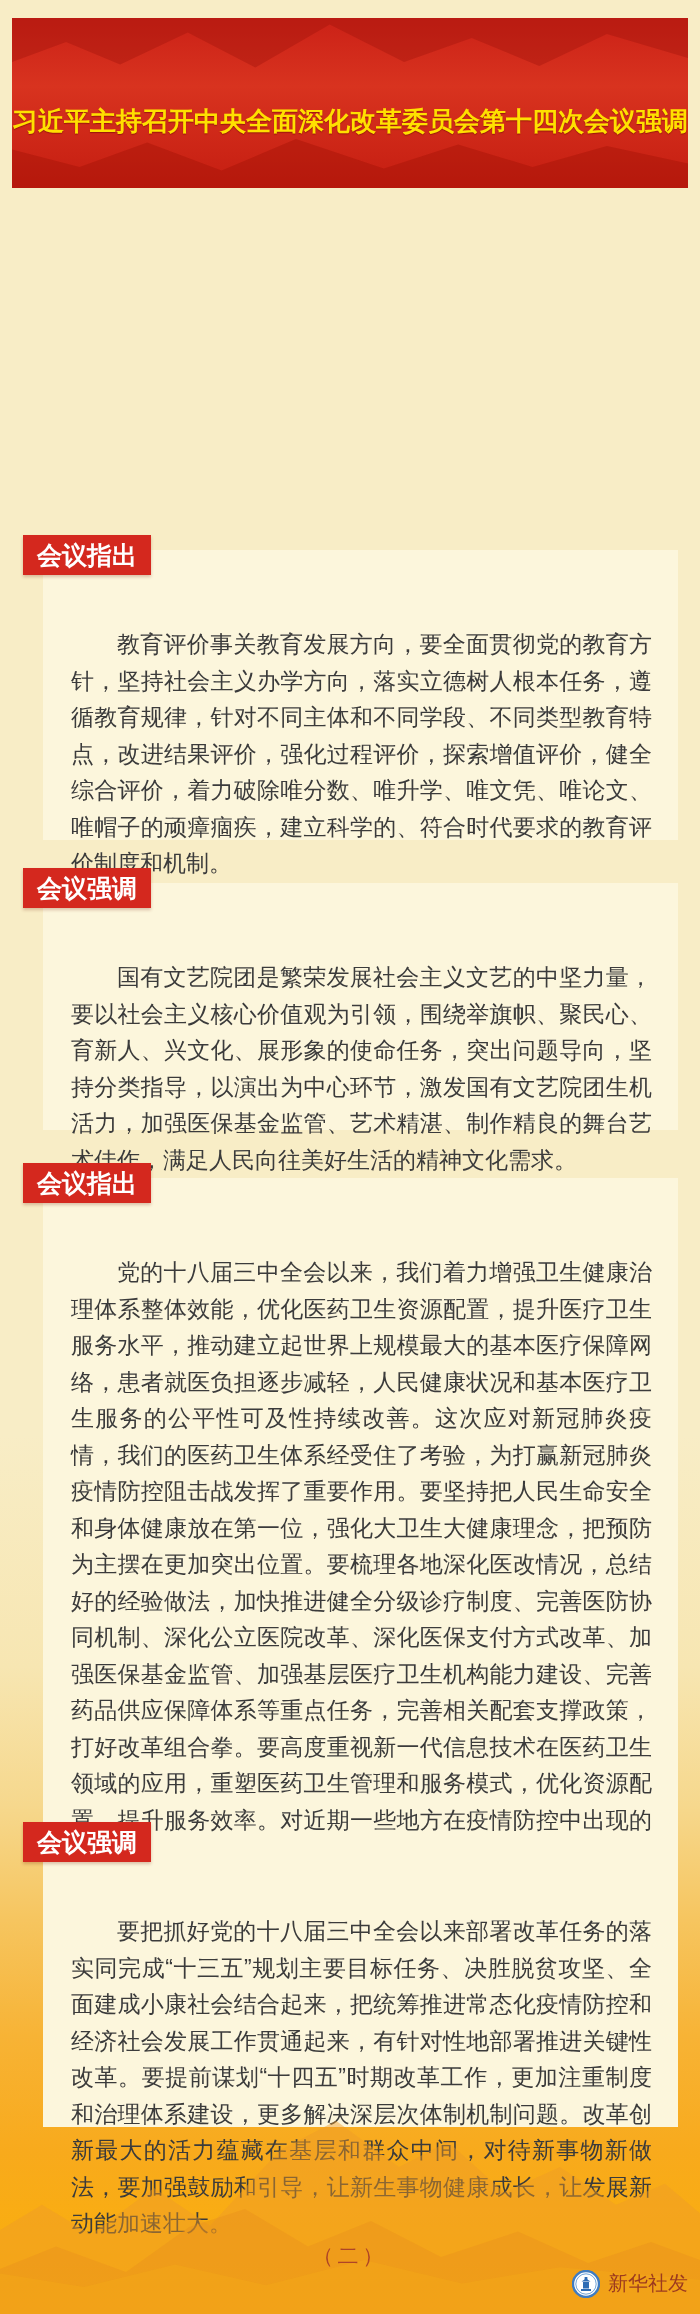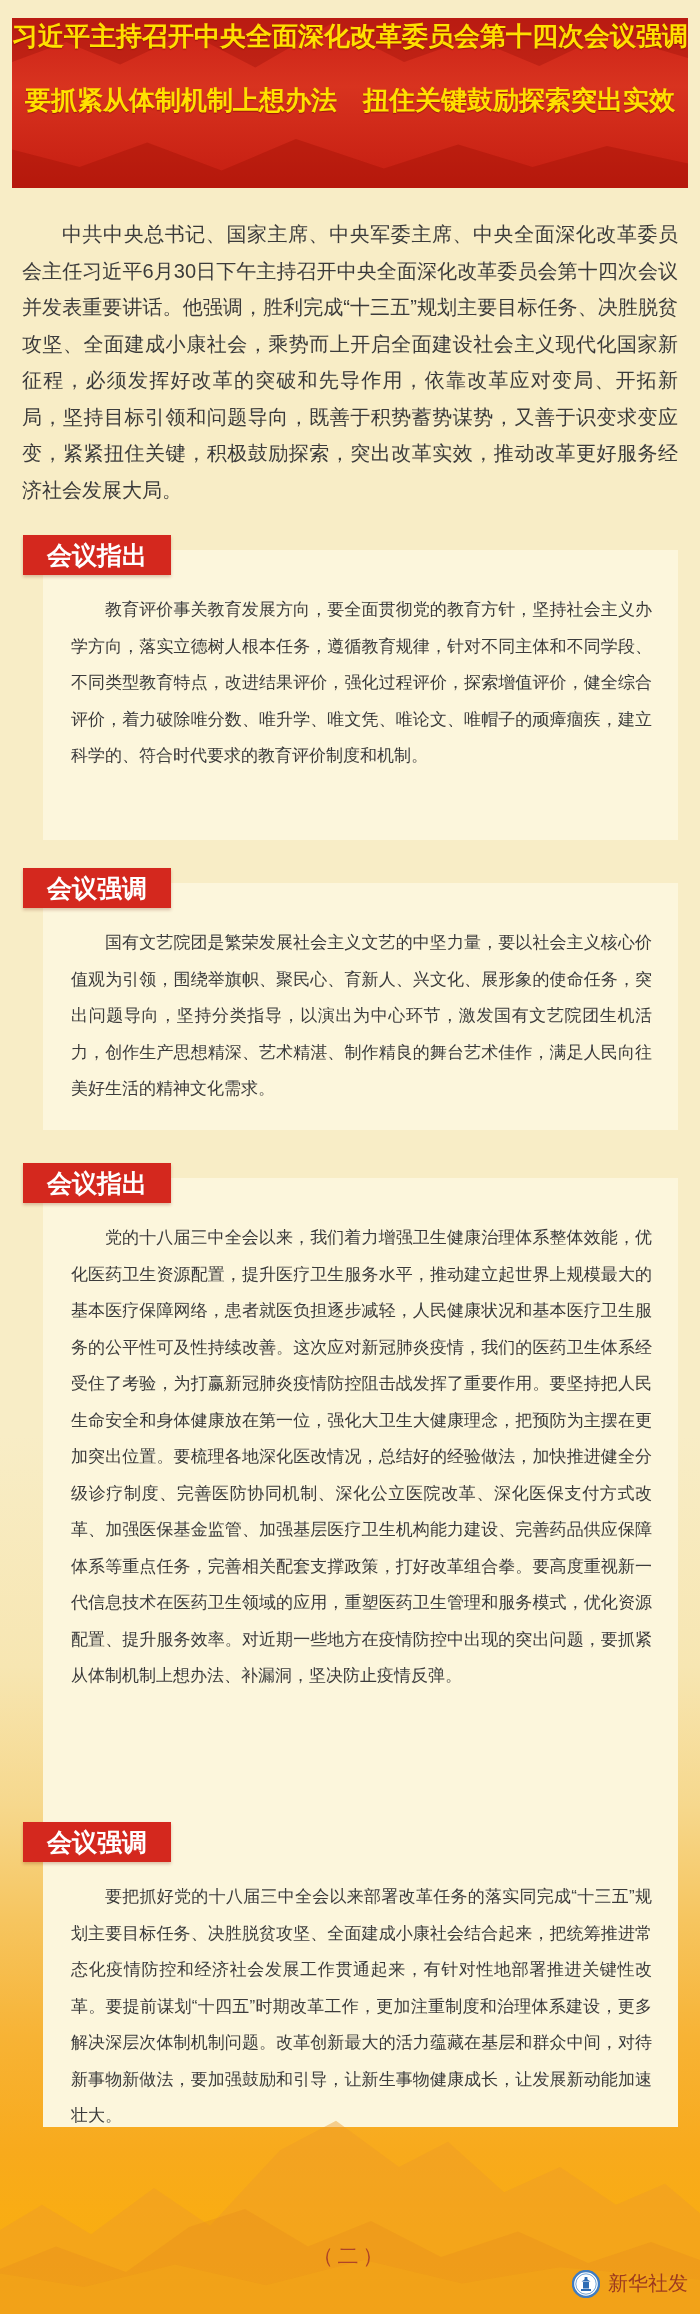--- a/index.html
+++ b/index.html
@@ -25,50 +25,50 @@
   .banner .m1{
     top:0;height:80px;background:#9E130A;opacity:.38;
     clip-path:polygon(0 55%,8% 30%,16% 58%,26% 18%,36% 62%,47% 8%,58% 55%,68% 25%,78% 60%,88% 20%,100% 50%,100% 0,0 0);
   }
   .banner .m2{
     bottom:0;height:70px;background:#A01106;opacity:.40;
     clip-path:polygon(0 45%,10% 70%,20% 35%,31% 75%,42% 30%,55% 72%,66% 38%,77% 70%,88% 40%,100% 65%,100% 100%,0 100%);
   }
   .banner-text{
     position:absolute;left:0;top:0;width:100%;height:100%;
-    display:flex;flex-direction:column;align-items:center;
-    gap:28px;box-sizing:border-box;
+    display:flex;flex-direction:row;align-items:center;
+    padding-top:36px;gap:36px;box-sizing:border-box;
   }
   .banner-line{
     color:#FFE000;font-size:26px;font-weight:bold;line-height:36px;
     white-space:nowrap;letter-spacing:0px;
     text-shadow:0 1px 1px rgba(120,10,5,.6);
   }
   
   .intro{
     position:absolute;left:22px;top:216px;width:656px;
     font-size:20px;line-height:36.5px;color:#3B3B3B;
     text-indent:2em;text-align:justify;
   }
   
   .panel{
     position:absolute;left:43px;width:635px;
     background:#FCF6DC;
     box-sizing:border-box;
     padding:42px 26px 0 28px;
   }
   .panel-text{
-    font-size:17px;line-height:36.5px;color:#3B3B3B;
-    text-indent:2em;text-align:justify;
+    font-size:23px;line-height:36.5px;color:#3B3B3B;
+    text-indent:2em;text-align:justify;margin-top:34px;
   }
   .sec-label{
     position:absolute;left:23px;height:40px;
     background:#D4281E;color:#FFFFFF;
     font-size:25px;font-weight:bold;line-height:40px;
-    padding:0 24px;white-space:nowrap;
+    padding:0 14px;white-space:nowrap;
     box-shadow:0 2px 3px rgba(120,30,10,.25);
   }
   #panel1{top:550px;height:290px;}
   #label1{top:535px;}
   #panel2{top:883px;height:247px;}
   #label2{top:868px;}
   #panel3{top:1178px;height:734px;}
   #label3{top:1163px;}
   #panel4{top:1837px;height:290px;}
   #label4{top:1822px;}
@@ -105,29 +105,28 @@
 
   <div class="banner">
     <div class="mrange m1"></div>
     <div class="mrange m2"></div>
     <div class="banner-text">
       <div class="banner-line">习近平主持召开中央全面深化改革委员会第十四次会议强调</div>
       <div class="banner-line">要抓紧从体制机制上想办法　扭住关键鼓励探索突出实效</div>
     </div>
   </div>
 
-  <div class="intro">中共中央总书记、国家主席、中央军委主席、中央全面深化改革委员会主任习近平6月30日下午主持召开中央全面深化改革委员会第十四次会议并发表重要讲话。他强调，胜利完成“十三五”规划主要目标任务、决胜脱贫攻坚、全面建成小康社会，乘势而上开启全面建设社会主义现代化国家新征程，必须发挥好改革的突破和先导作用，依靠改革应对变局、开拓新局，坚持目标引领和问题导向，既善于积势蓄势谋势，又善于识变求变应变，紧紧扭住关键，积极鼓励探索，突出改革实效，推动改革更好服务经济社会发展大局。</div>
 
   <div id="panel1" class="panel">
     <div class="panel-text">教育评价事关教育发展方向，要全面贯彻党的教育方针，坚持社会主义办学方向，落实立德树人根本任务，遵循教育规律，针对不同主体和不同学段、不同类型教育特点，改进结果评价，强化过程评价，探索增值评价，健全综合评价，着力破除唯分数、唯升学、唯文凭、唯论文、唯帽子的顽瘴痼疾，建立科学的、符合时代要求的教育评价制度和机制。</div>
   </div>
   <div id="label1" class="sec-label">会议指出</div>
 
   <div id="panel2" class="panel">
-    <div class="panel-text">国有文艺院团是繁荣发展社会主义文艺的中坚力量，要以社会主义核心价值观为引领，围绕举旗帜、聚民心、育新人、兴文化、展形象的使命任务，突出问题导向，坚持分类指导，以演出为中心环节，激发国有文艺院团生机活力，创作生产思想精深、艺术精湛、制作精良的舞台艺术佳作，满足人民向往美好生活的精神文化需求。</div>
+    <div class="panel-text">国有文艺院团是繁荣发展社会主义文艺的中坚力量，要以社会主义核心价值观为引领，围绕举旗帜、聚民心、育新人、兴文化、展形象的使命任务，突出问题导向，坚持分类指导，以演出为中心环节，激发国有文艺院团生机活力，加强医保基金监管、艺术精湛、制作精良的舞台艺术佳作，满足人民向往美好生活的精神文化需求。</div>
   </div>
   <div id="label2" class="sec-label">会议强调</div>
 
   <div id="panel3" class="panel">
     <div class="panel-text">党的十八届三中全会以来，我们着力增强卫生健康治理体系整体效能，优化医药卫生资源配置，提升医疗卫生服务水平，推动建立起世界上规模最大的基本医疗保障网络，患者就医负担逐步减轻，人民健康状况和基本医疗卫生服务的公平性可及性持续改善。这次应对新冠肺炎疫情，我们的医药卫生体系经受住了考验，为打赢新冠肺炎疫情防控阻击战发挥了重要作用。要坚持把人民生命安全和身体健康放在第一位，强化大卫生大健康理念，把预防为主摆在更加突出位置。要梳理各地深化医改情况，总结好的经验做法，加快推进健全分级诊疗制度、完善医防协同机制、深化公立医院改革、深化医保支付方式改革、加强医保基金监管、加强基层医疗卫生机构能力建设、完善药品供应保障体系等重点任务，完善相关配套支撑政策，打好改革组合拳。要高度重视新一代信息技术在医药卫生领域的应用，重塑医药卫生管理和服务模式，优化资源配置、提升服务效率。对近期一些地方在疫情防控中出现的突出问题，要抓紧从体制机制上想办法、补漏洞，坚决防止疫情反弹。</div>
   </div>
   <div id="label3" class="sec-label">会议指出</div>
 
   <div id="panel4" class="panel">
     <div class="panel-text">要把抓好党的十八届三中全会以来部署改革任务的落实同完成“十三五”规划主要目标任务、决胜脱贫攻坚、全面建成小康社会结合起来，把统筹推进常态化疫情防控和经济社会发展工作贯通起来，有针对性地部署推进关键性改革。要提前谋划“十四五”时期改革工作，更加注重制度和治理体系建设，更多解决深层次体制机制问题。改革创新最大的活力蕴藏在基层和群众中间，对待新事物新做法，要加强鼓励和引导，让新生事物健康成长，让发展新动能加速壮大。</div>

